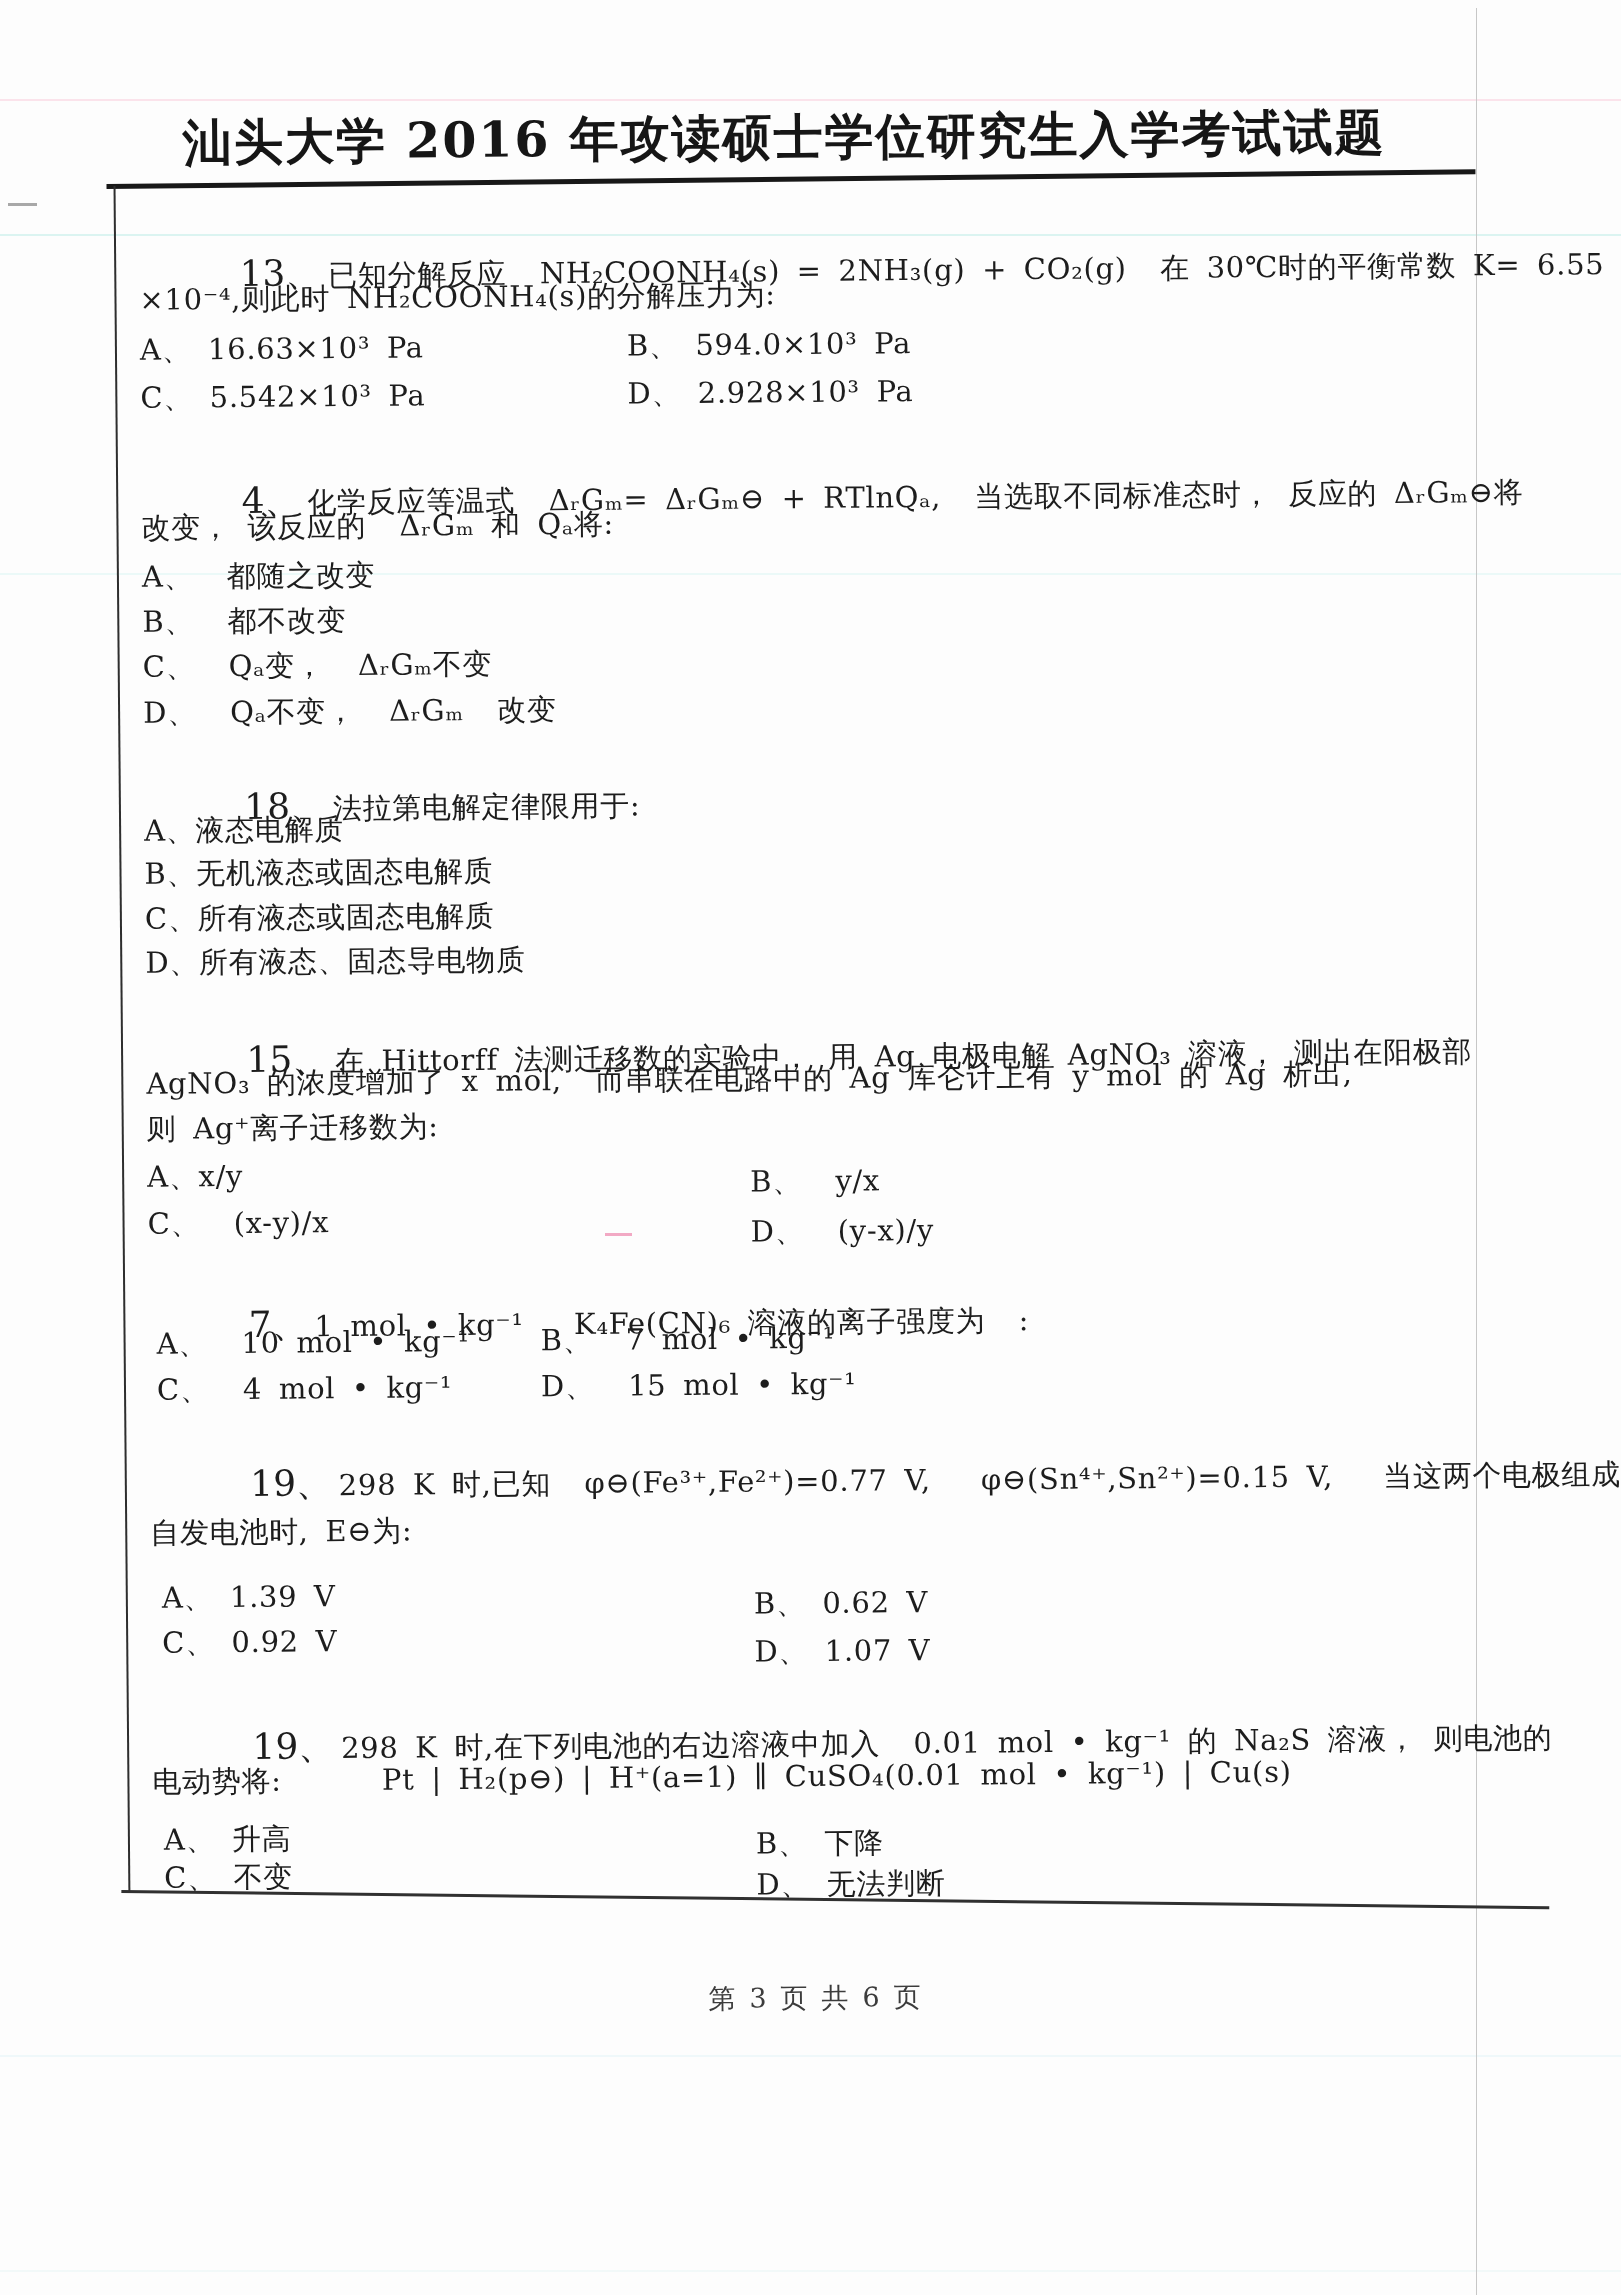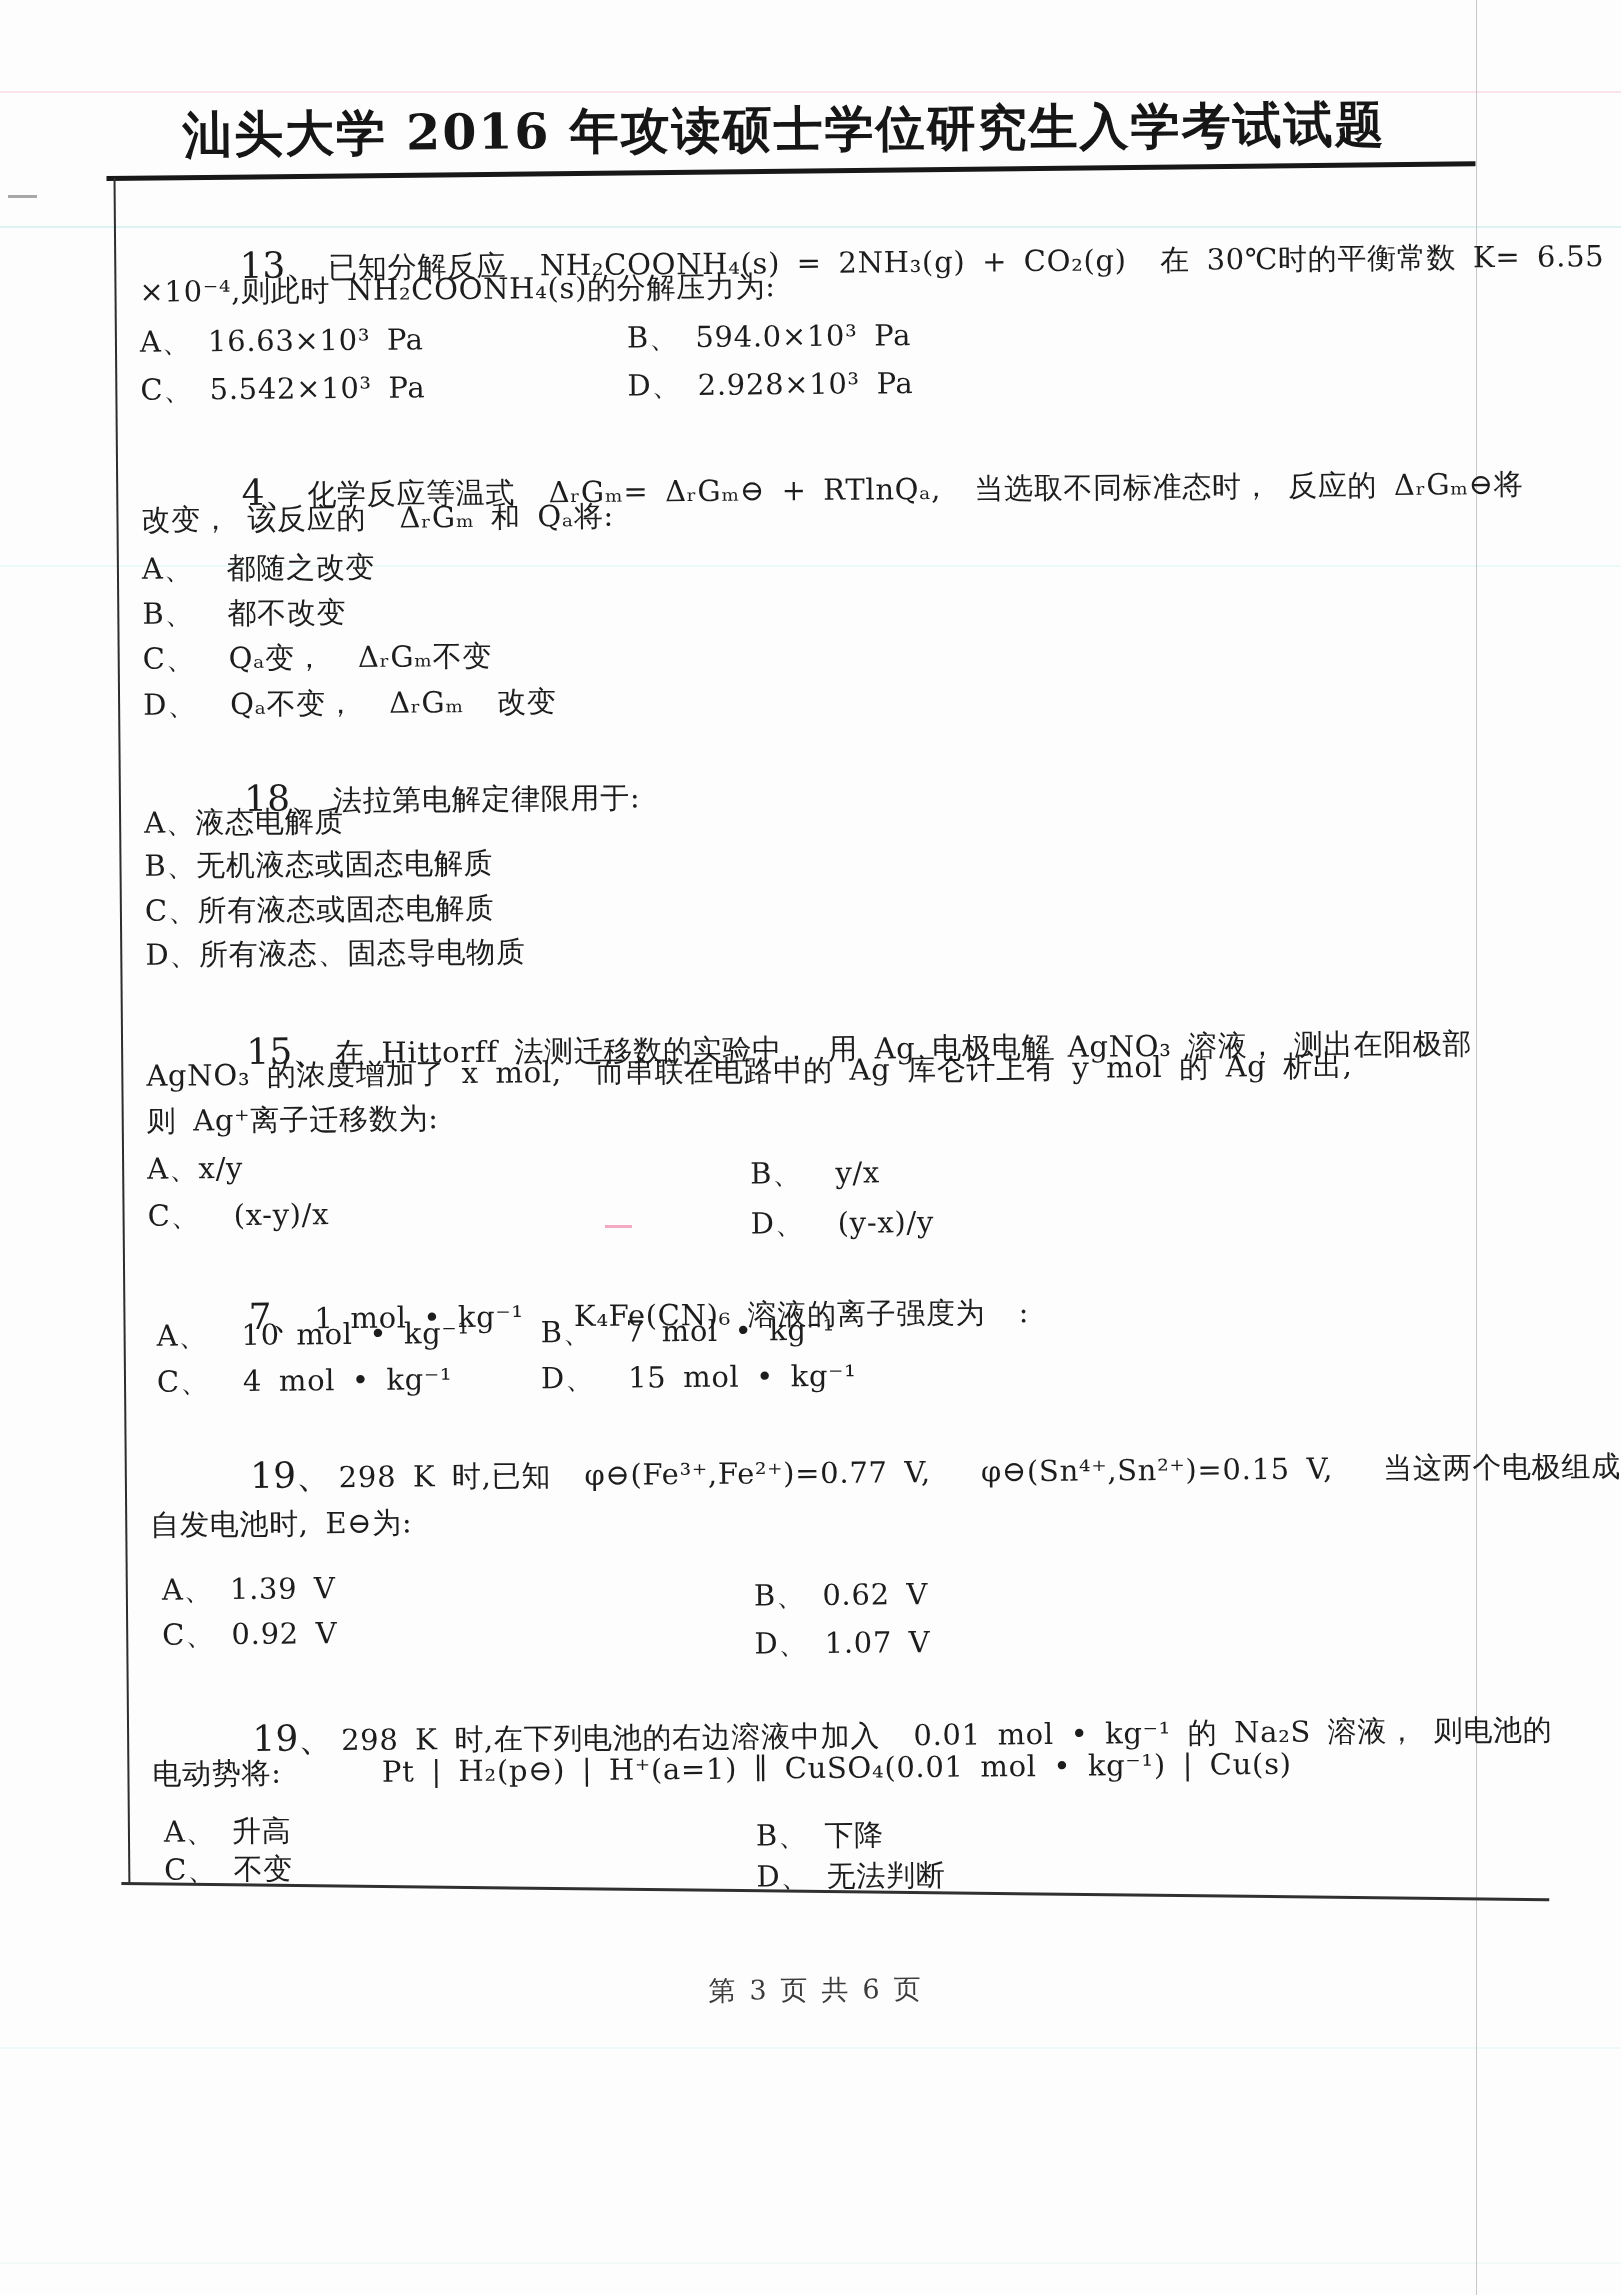--- a/index.html
+++ b/index.html
@@ -4,21 +4,21 @@
 <style>
   html,body{margin:0;padding:0;}
   body{
     width:1622px;height:2295px;
     background:#fdfdfd;
     overflow:hidden;
     font-family:"DejaVu Serif","DejaVu Sans",serif;
     color:#1d1d1d;
     position:relative;
   }
-  .sheet{position:absolute;left:0;top:0;width:1622px;height:1702px;}
+  .sheet{position:absolute;left:0;top:8px;width:1622px;height:1702px;}
   .tilt{
     position:absolute;left:0;top:0;width:1622px;height:2295px;
     transform:rotate(-0.5deg);
     transform-origin:811px 1148px;
   }
   .title{
     position:absolute;left:192px;top:97px;
     font-size:49px;font-weight:bold;letter-spacing:2px;
     white-space:pre;color:#161616;
   }

